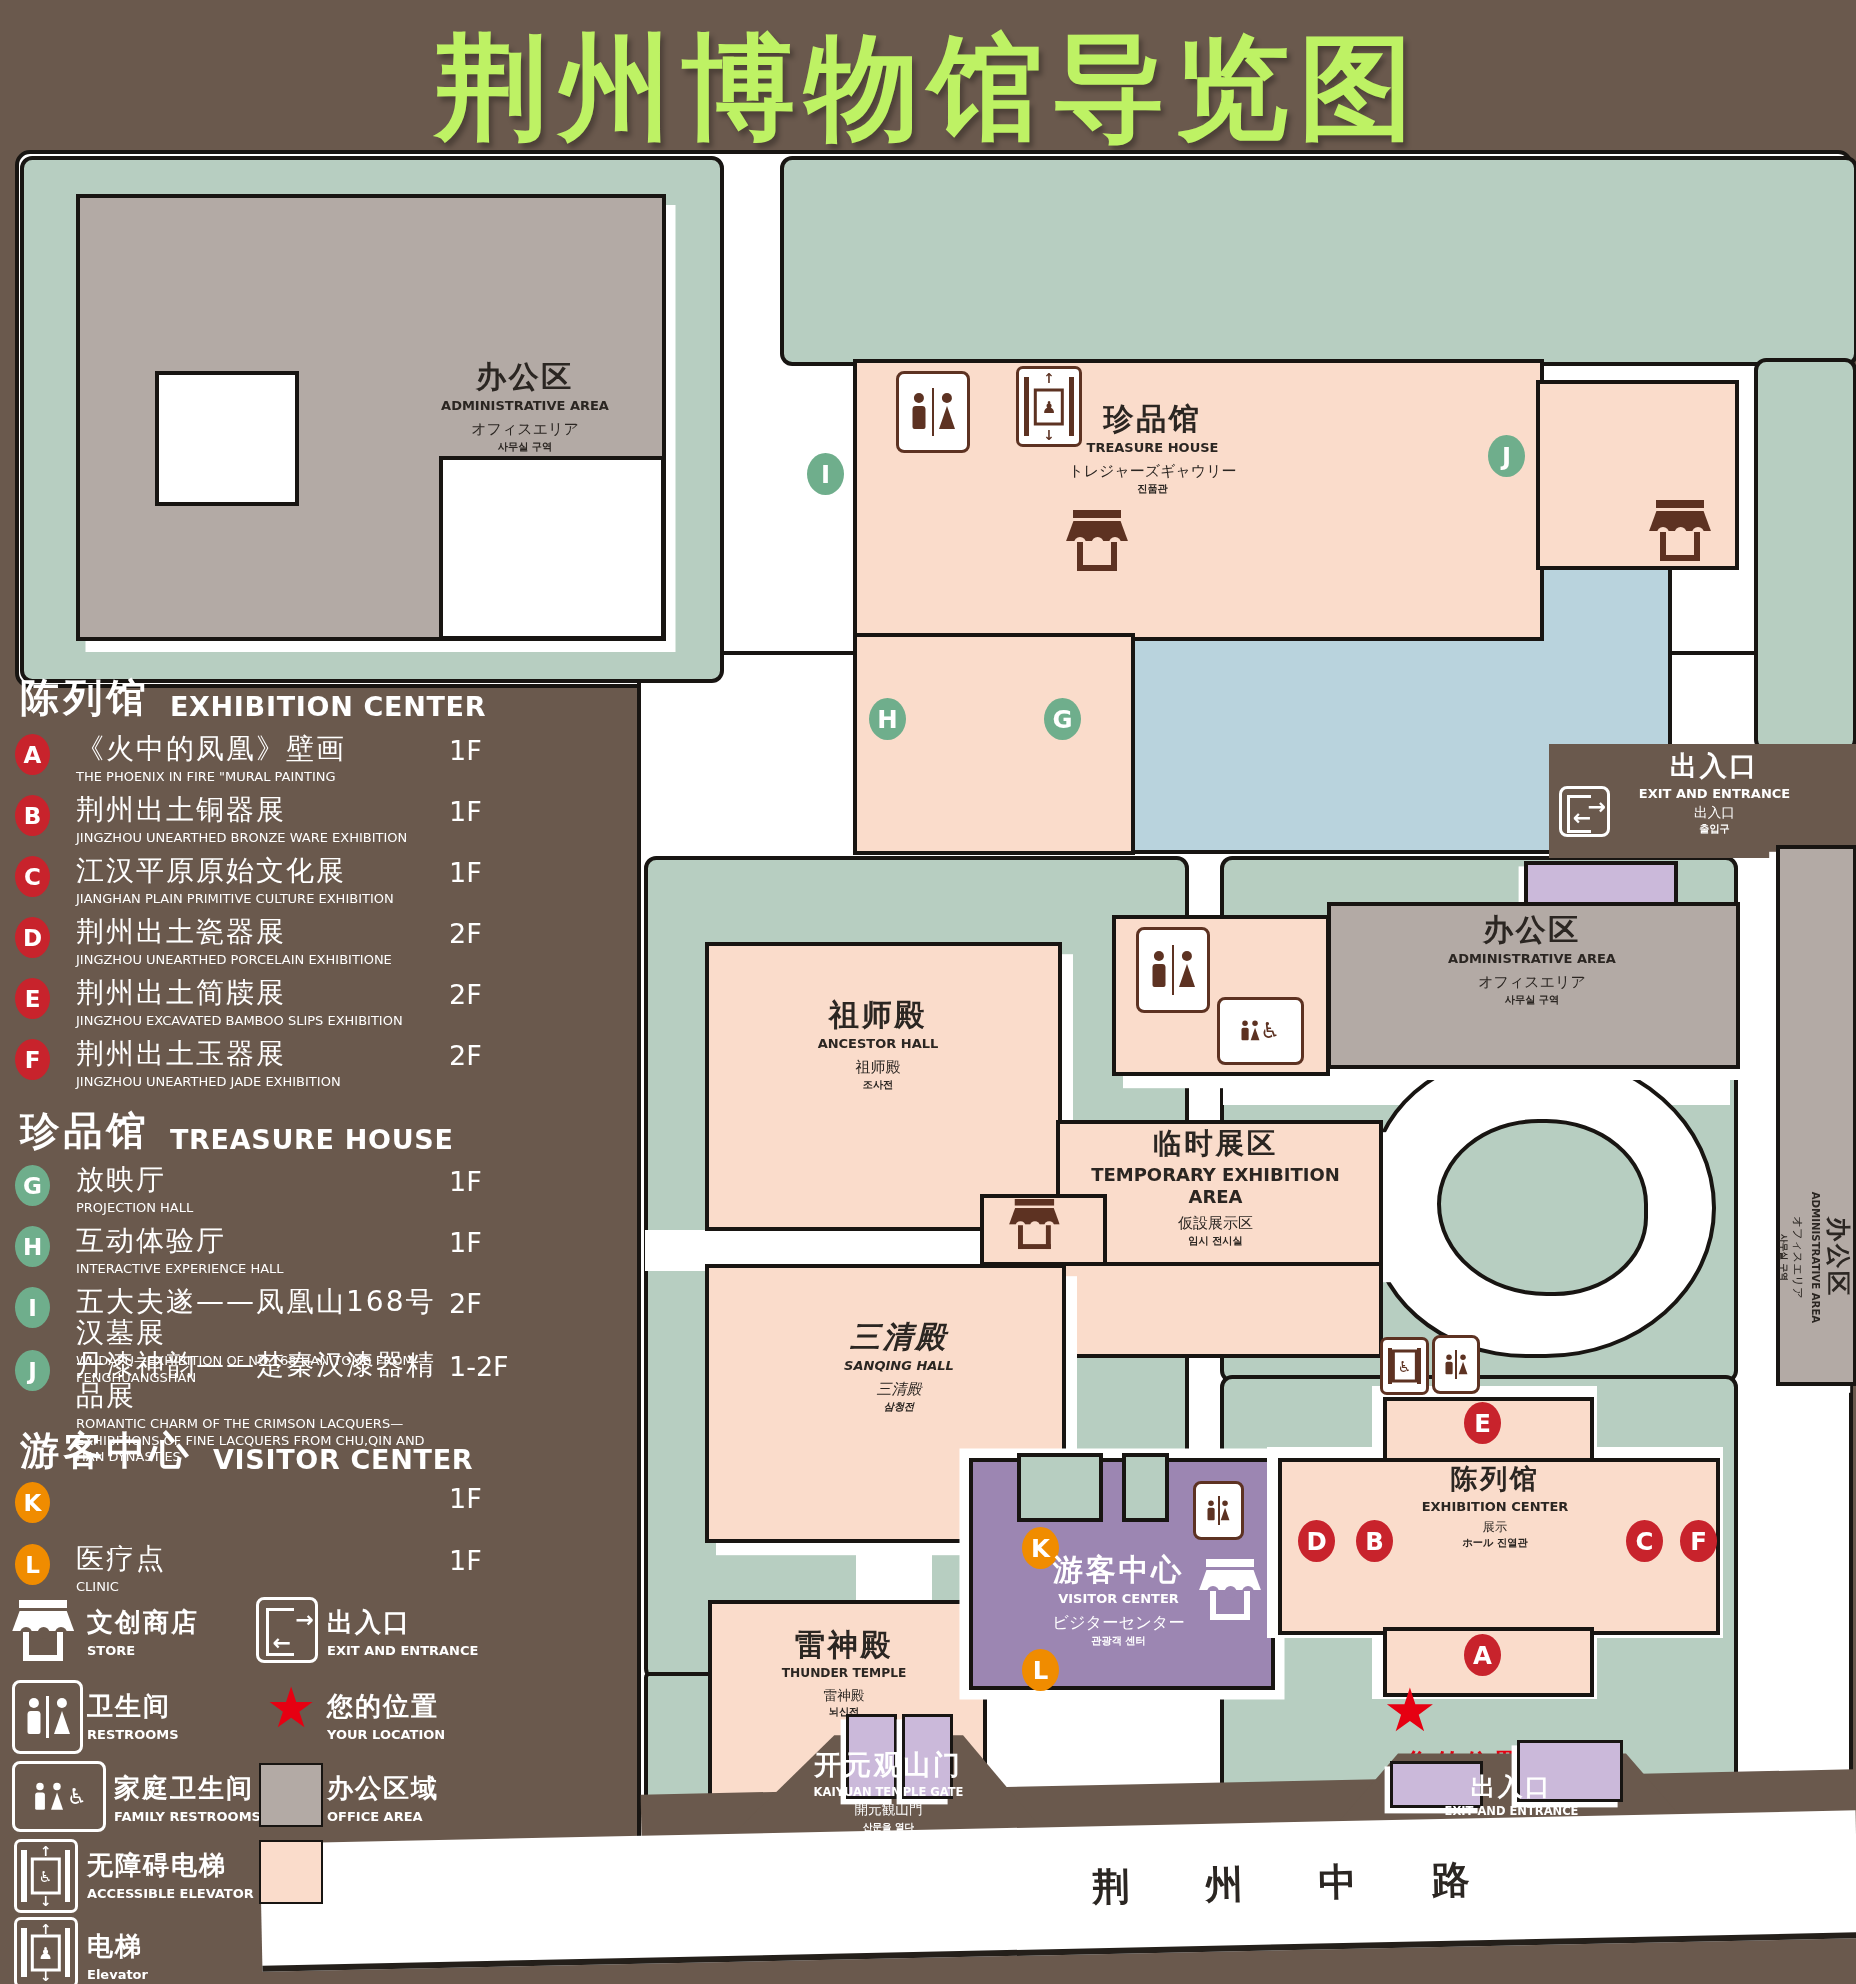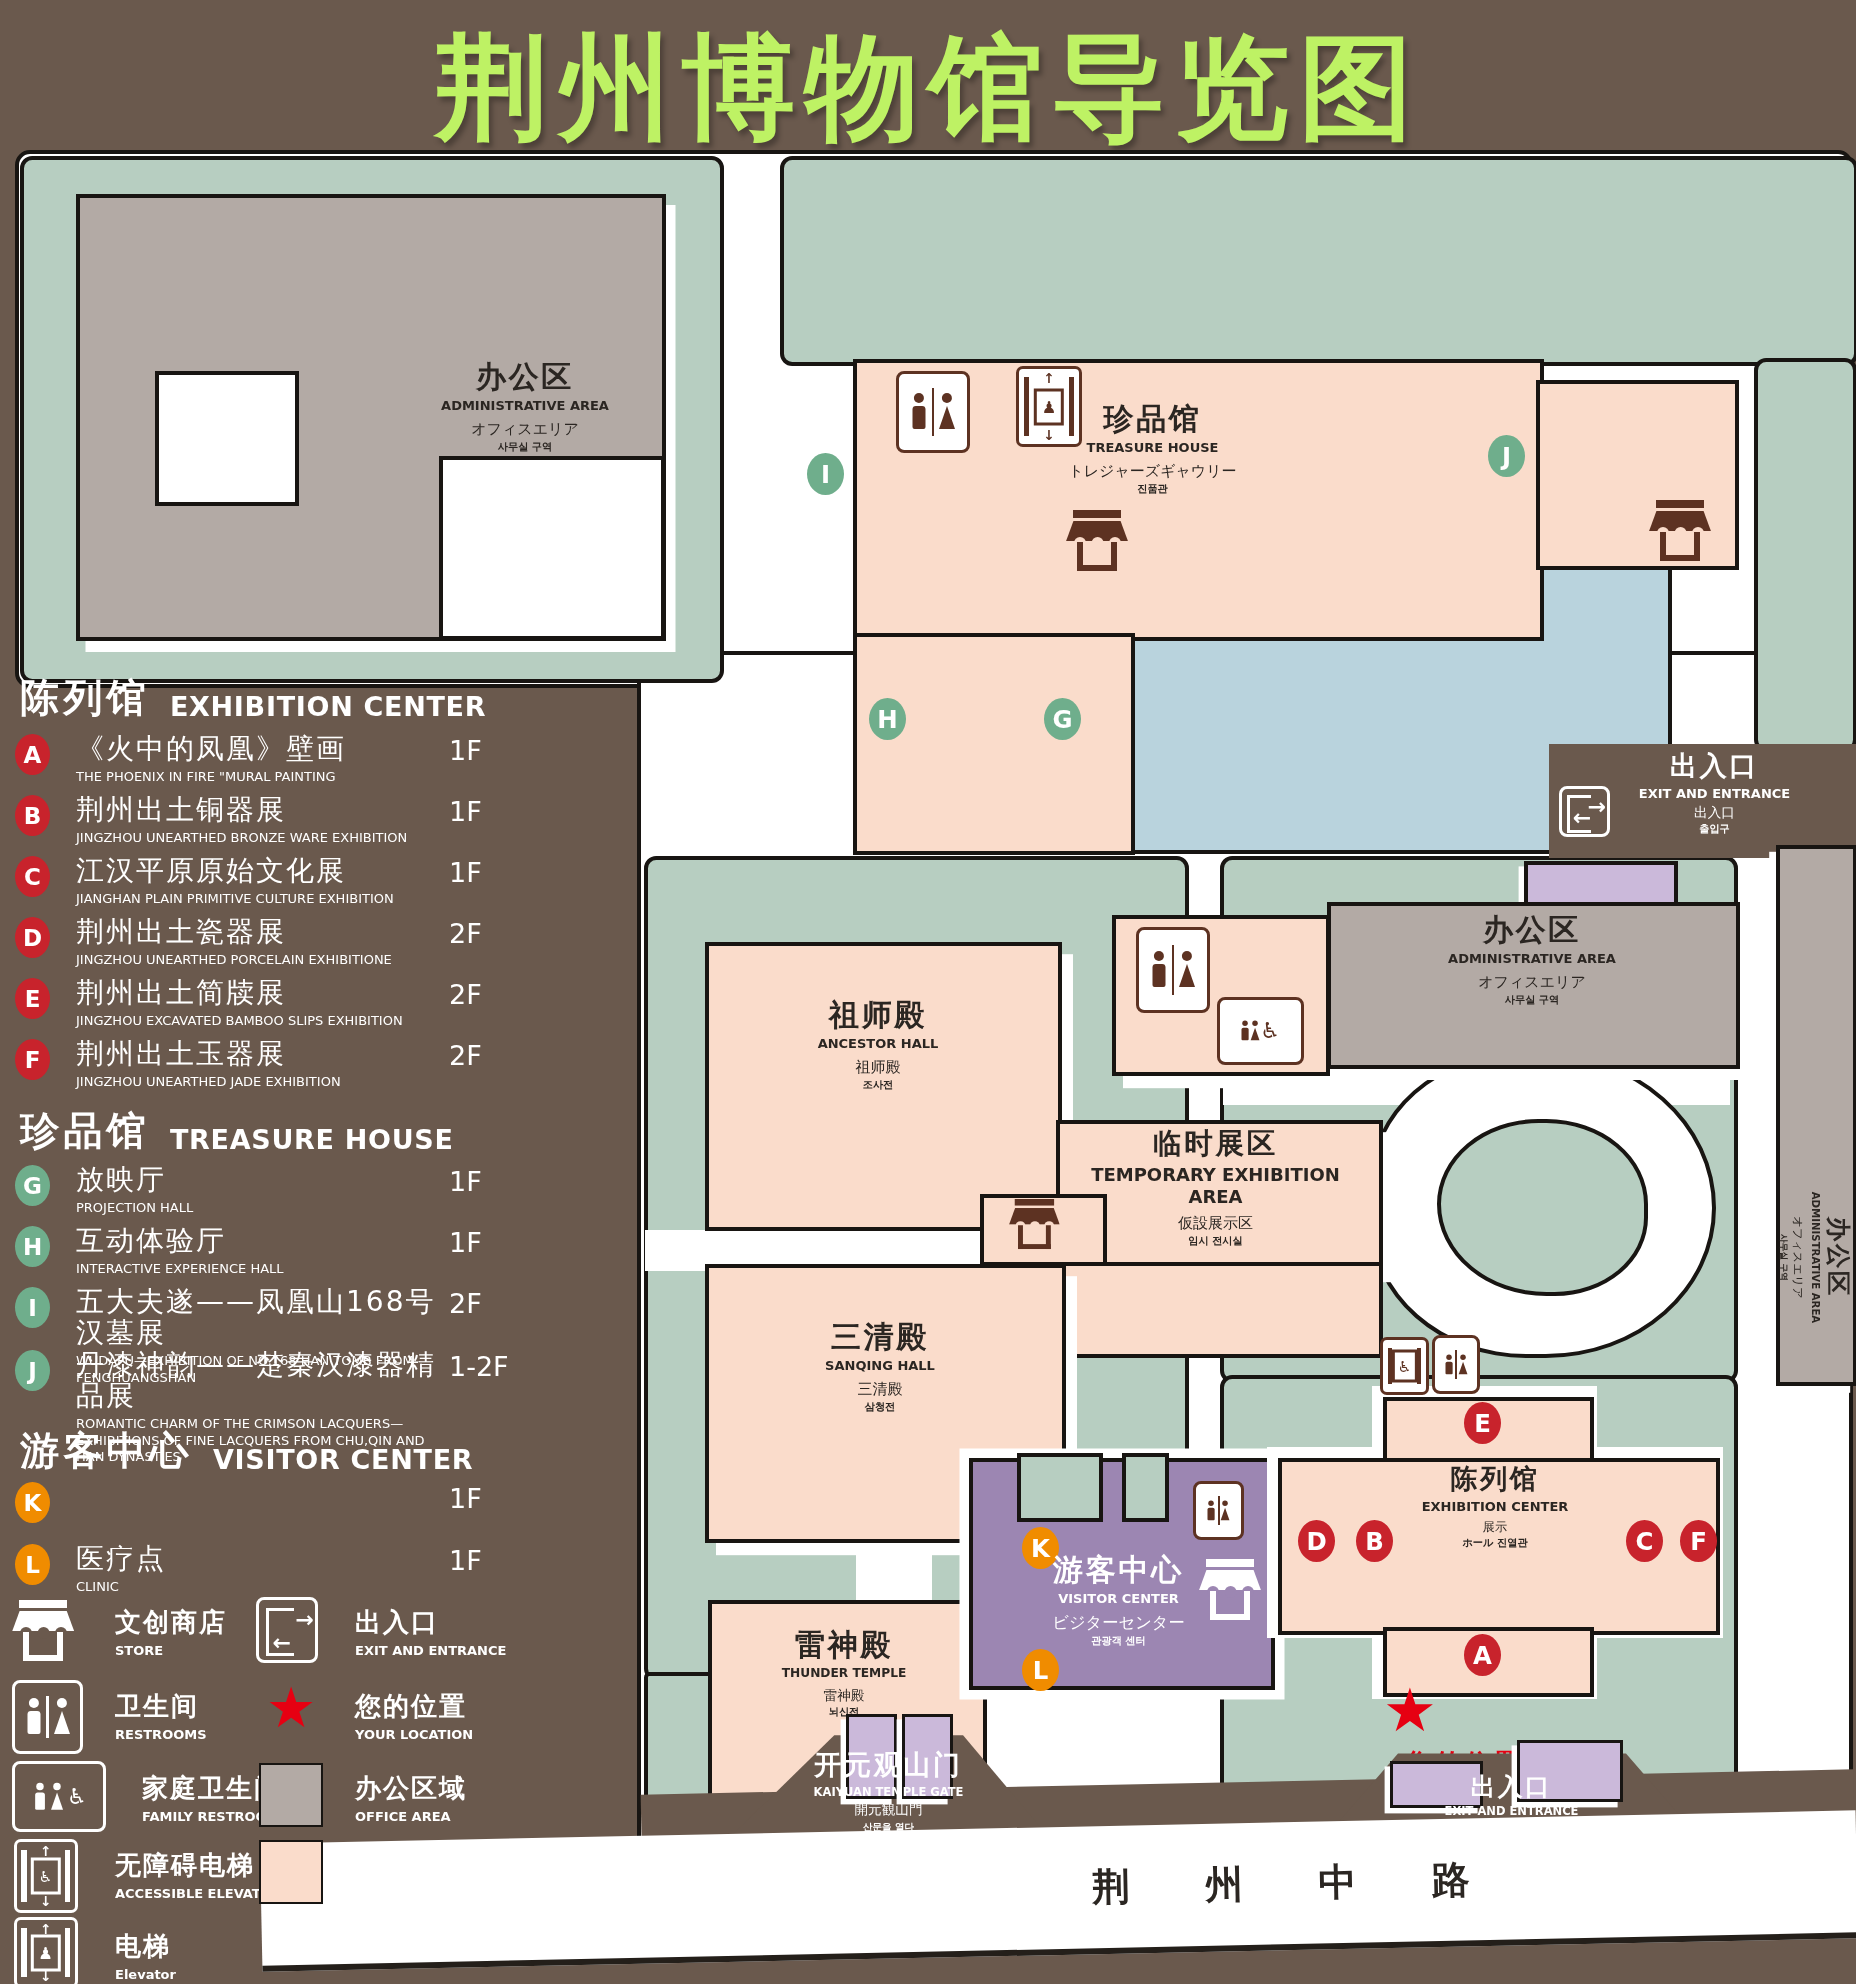--- a/index.html
+++ b/index.html
@@ -43,21 +43,21 @@
   .b-red{background:#c8232c;}.b-grn{background:#6fae8c;}.b-org{background:#f08c00;}
   
   .shead{position:absolute;display:flex;align-items:flex-end;gap:20.3px;color:#fff;}
   .shead .hz{font-size:39px;font-weight:bold;letter-spacing:4.1px;}
   .shead .he{font-size:27px;font-weight:bold;margin-bottom:3.4px;letter-spacing:0.7px;}
   .srow{position:absolute;display:flex;align-items:flex-start;color:#fff;width:502px;}
   .srow .stxt{margin-left:26px;width:353px;}
   .srow .szh{font-size:28px;letter-spacing:2px;line-height:1.1;}
   .srow .sen{font-size:13px;margin-top:4.1px;line-height:1.3;}
   .srow .sfloor{position:absolute;left:434px;top:1.4px;font-size:27px;}
-  .ilabel{position:absolute;color:#fff;margin-left:28px;}
+  .ilabel{position:absolute;color:#fff;}
   .ilabel .iz{font-size:26px;font-weight:bold;letter-spacing:2px;}
   .ilabel .ie{font-size:13px;font-weight:bold;margin-top:2.7px;}
   .swatch{position:absolute;width:60px;height:60px;border:2.7px solid #181512;}
   
   .wc{position:absolute;background:#fff;border:3.4px solid #5d3222;border-radius:8.1px;
       display:flex;align-items:center;justify-content:center;gap:4.7px;}
   .wc .dvd{width:2.7px;height:62%;background:#5d3222;flex:none;}
   .wc.outline{background:transparent;border-color:#fff;}
   .wc.outline .dvd{background:#fff;}
   .fig{position:relative;width:16.3px;height:38px;flex:none;--fc:#5d3222;}
@@ -250,21 +250,21 @@
 
   <div class="abs bldg gray" style="left:1776px;top:845px;width:73px;height:533px;box-shadow:-6.8px 6.8px 0 #fff;"></div>
   <div class="lbl" style="left:1673px;top:1220px;width:285px;transform:rotate(90deg);">
     <span class="l1" style="font-size:24.4px;">办公区</span>
     <span class="l2" style="font-size:10.2px;">ADMINISTRATIVE AREA</span>
     <span class="l3" style="font-size:11.5px;margin-top:2.7px;">オフィスエリア</span>
     <span class="l4" style="font-size:8.8px;">사무실 구역</span>
   </div>
 
   <div class="abs bldg pink" style="left:705px;top:1264px;width:353px;height:271px;"></div>
-  <div class="lbl" style="left:724px;top:1319px;width:312px;">
+  <div class="lbl" style="left:743px;top:1319px;width:312px;font-style:italic;">
     <span class="l1">三清殿</span>
     <span class="l2">SANQING HALL</span>
     <span class="l3">三清殿</span>
     <span class="l4">삼청전</span>
   </div>
 
   <div class="abs bldg pink" style="left:708px;top:1600px;width:271px;height:193px;"></div>
   <div class="lbl" style="left:688px;top:1627px;width:312px;">
     <span class="l1">雷神殿</span>
     <span class="l2" style="font-size:12.2px;">THUNDER TEMPLE</span>

